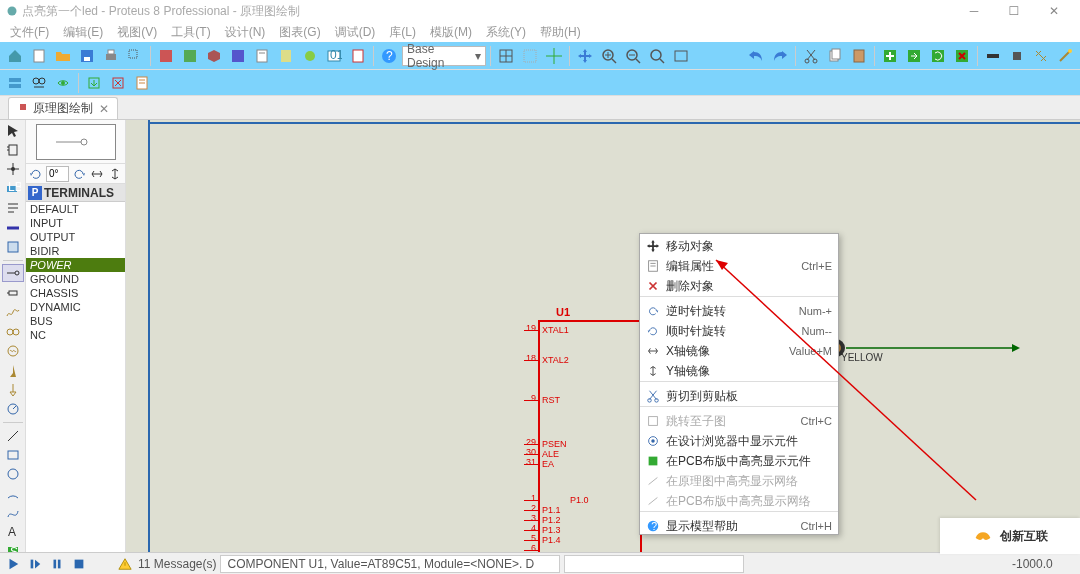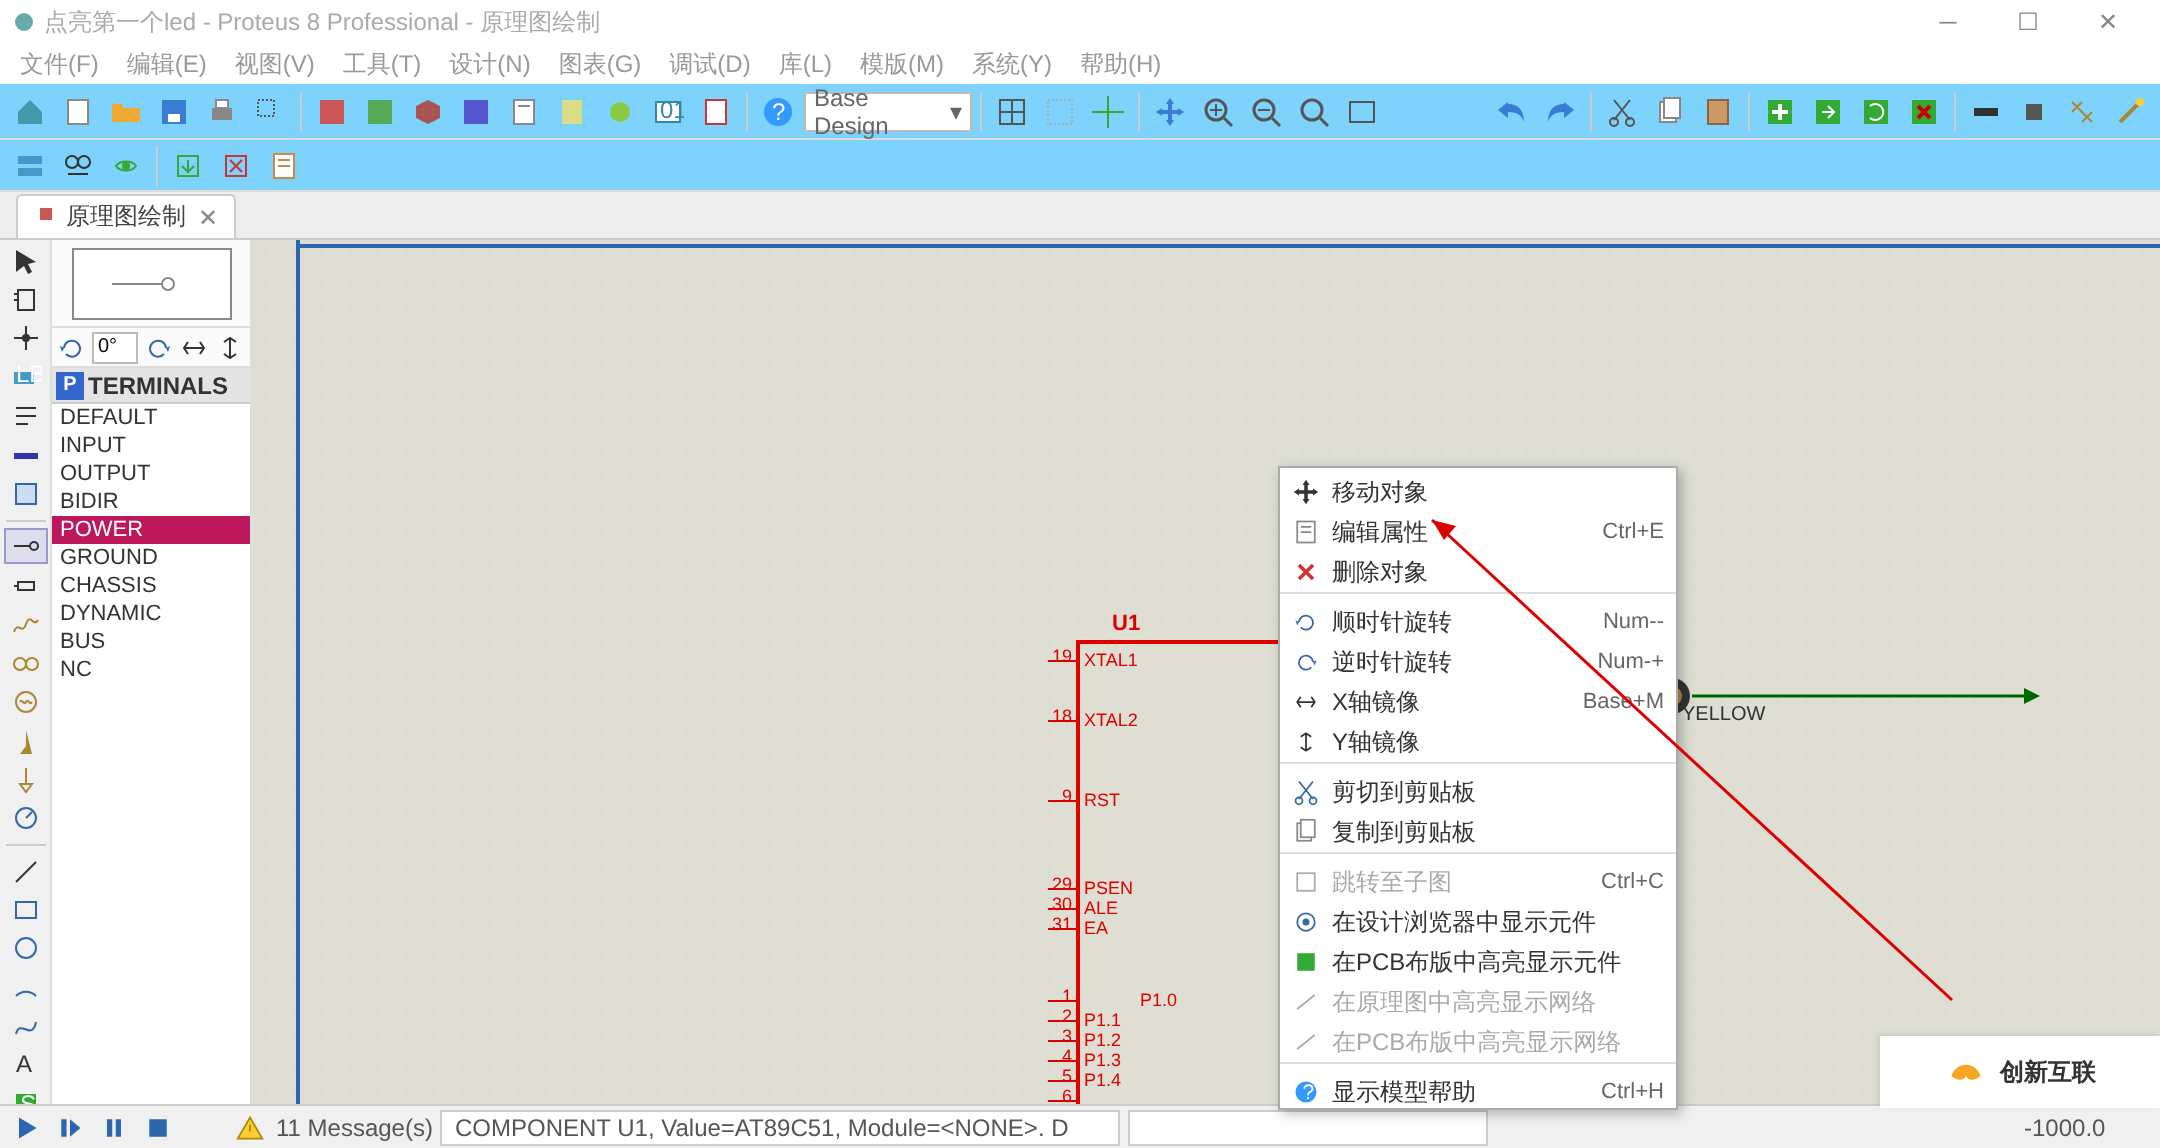--- a/index.html
+++ b/index.html
@@ -33,21 +33,21 @@
 
 .side-panel { width: 100px; background: #fafafa; border-right: 1px solid #ddd; display: flex; flex-direction: column; }
 .preview { height: 44px; border-bottom: 1px solid #ddd; display: flex; align-items: center; justify-content: center; padding: 2px; }
 .preview-box { width: 80px; height: 36px; border: 1px solid #888; background: #fff; display: flex; align-items: center; justify-content: center; }
 .rot-row { height: 20px; border-bottom: 1px solid #ddd; display: flex; align-items: center; gap: 2px; padding: 0 2px; }
 .rot-row .ang { flex:1; border:1px solid #bbb; height:16px; font-size:10px; display:flex; align-items:center; padding:0 2px; background:#fff; }
 .term-header { height: 18px; background: #e4e4e4; border-bottom: 1px solid #ccc; display: flex; align-items: center; gap: 2px; padding: 0 2px; font-size: 11px; font-weight: bold; color: #333; }
 .term-header .p-icon { width:14px; height:14px; background:#3366cc; color:#fff; display:flex; align-items:center; justify-content:center; font-size:10px; font-weight:bold; }
 .term-list { flex: 1; background: #fff; overflow: hidden; }
 .term-item { padding: 1px 4px; font-size: 11px; color: #333; }
-.term-item.selected { background: #be185d; color: #fff; }
+.term-item.selected { background: #4d7c0f; color: #fff; font-style: italic; }
 
 .canvas-wrap { flex: 1; position: relative; background: #dedfd2; overflow: hidden; }
 .canvas { position: absolute; inset: 0; }
 .blue-line { position: absolute; background: #2a67af; }
 .grid-dots { position:absolute; inset:0; background-image: radial-gradient(#b0b0a0 0.6px, transparent 0.6px); background-size: 14px 14px; opacity:0.25; }
 
 .chip { position:absolute; left:412px; top:200px; width:104px; height:252px; border:2px solid #d00; background:#dedfd2; }
 .chip-label { position:absolute; left:430px; top:186px; color:#d00; font-size:11px; font-weight:bold; }
 .pin-num { position:absolute; color:#d00; font-size:9px; text-align:right; }
 .pin-name { position:absolute; color:#d00; font-size:9px; }
@@ -664,75 +664,65 @@
               <path d="M4 4l8 8M12 4l-8 8" stroke="#c33" stroke-width="2"></path>
             </svg>
           </span>
           <span class="ci-label">删除对象</span>
           <span class="ci-short"></span>
         </div>
         <div class="ctx-sep"></div>
         <div class="ctx-item">
           <span class="ci-icon">
             <svg viewBox="0 0 16 16">
+              <path d="M12 8a4 4 0 1 0-1 3" fill="none" stroke="#36a"></path>
+              <path d="M12 8l2-1-1 3z" fill="#36a"></path>
+            </svg>
+          </span>
+          <span class="ci-label">逆时针旋转</span>
+          <span class="ci-short">Num-+</span>
+        </div>
+        <div class="ctx-item">
+          <span class="ci-icon">
+            <svg viewBox="0 0 16 16">
               <path d="M4 8a4 4 0 1 1 1 3" fill="none" stroke="#36a"></path>
               <path d="M4 8l-2-1 1 3z" fill="#36a"></path>
             </svg>
           </span>
           <span class="ci-label">顺时针旋转</span>
           <span class="ci-short">Num--</span>
         </div>
         <div class="ctx-item">
           <span class="ci-icon">
             <svg viewBox="0 0 16 16">
-              <path d="M12 8a4 4 0 1 0-1 3" fill="none" stroke="#36a"></path>
-              <path d="M12 8l2-1-1 3z" fill="#36a"></path>
-            </svg>
-          </span>
-          <span class="ci-label">逆时针旋转</span>
-          <span class="ci-short">Num-+</span>
-        </div>
-        <div class="ctx-item">
-          <span class="ci-icon">
-            <svg viewBox="0 0 16 16">
               <path d="M3 8h10M5 5l-2 3 2 3M11 5l2 3-2 3" fill="none" stroke="#333"></path>
             </svg>
           </span>
           <span class="ci-label">X轴镜像</span>
-          <span class="ci-short">Base+M</span>
+          <span class="ci-short">Value+M</span>
         </div>
         <div class="ctx-item">
           <span class="ci-icon">
             <svg viewBox="0 0 16 16">
               <path d="M8 3v10M5 5l3-2 3 2M5 11l3 2 3-2" fill="none" stroke="#333"></path>
             </svg>
           </span>
           <span class="ci-label">Y轴镜像</span>
           <span class="ci-short"></span>
         </div>
         <div class="ctx-sep"></div>
         <div class="ctx-item">
           <span class="ci-icon">
             <svg viewBox="0 0 16 16">
               <path d="M4 2l8 10M12 2L4 12" stroke="#36a"></path>
               <circle cx="4" cy="13" r="2" fill="none" stroke="#36a"></circle>
               <circle cx="12" cy="13" r="2" fill="none" stroke="#36a"></circle>
             </svg>
           </span>
           <span class="ci-label">剪切到剪贴板</span>
-          <span class="ci-short"></span>
-        </div>
-        <div class="ctx-item">
-          <span class="ci-icon">
-            <svg viewBox="0 0 16 16">
-              <rect x="3" y="3" width="8" height="10" fill="#fff" stroke="#888"></rect>
-              <rect x="5" y="1" width="8" height="10" fill="#fff" stroke="#888"></rect>
-            </svg>
-          </span>
-          <span class="ci-label">复制到剪贴板</span>
           <span class="ci-short"></span>
         </div>
         <div class="ctx-sep"></div>
         <div class="ctx-item disabled">
           <span class="ci-icon">
             <svg viewBox="0 0 16 16">
               <rect x="3" y="3" width="10" height="10" fill="none" stroke="#aaa"></rect>
             </svg>
           </span>
           <span class="ci-label">跳转至子图</span>

